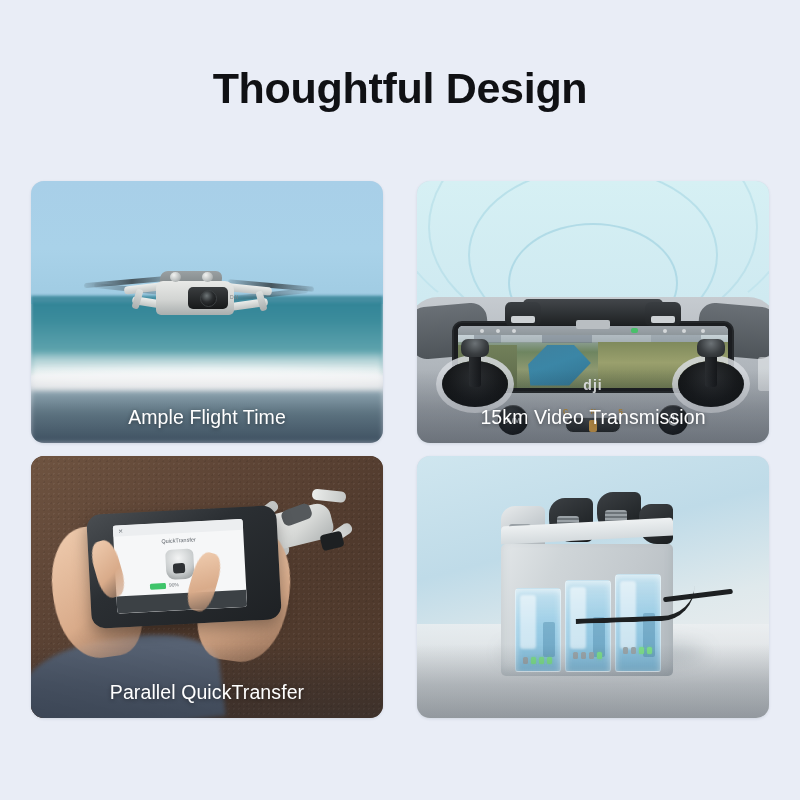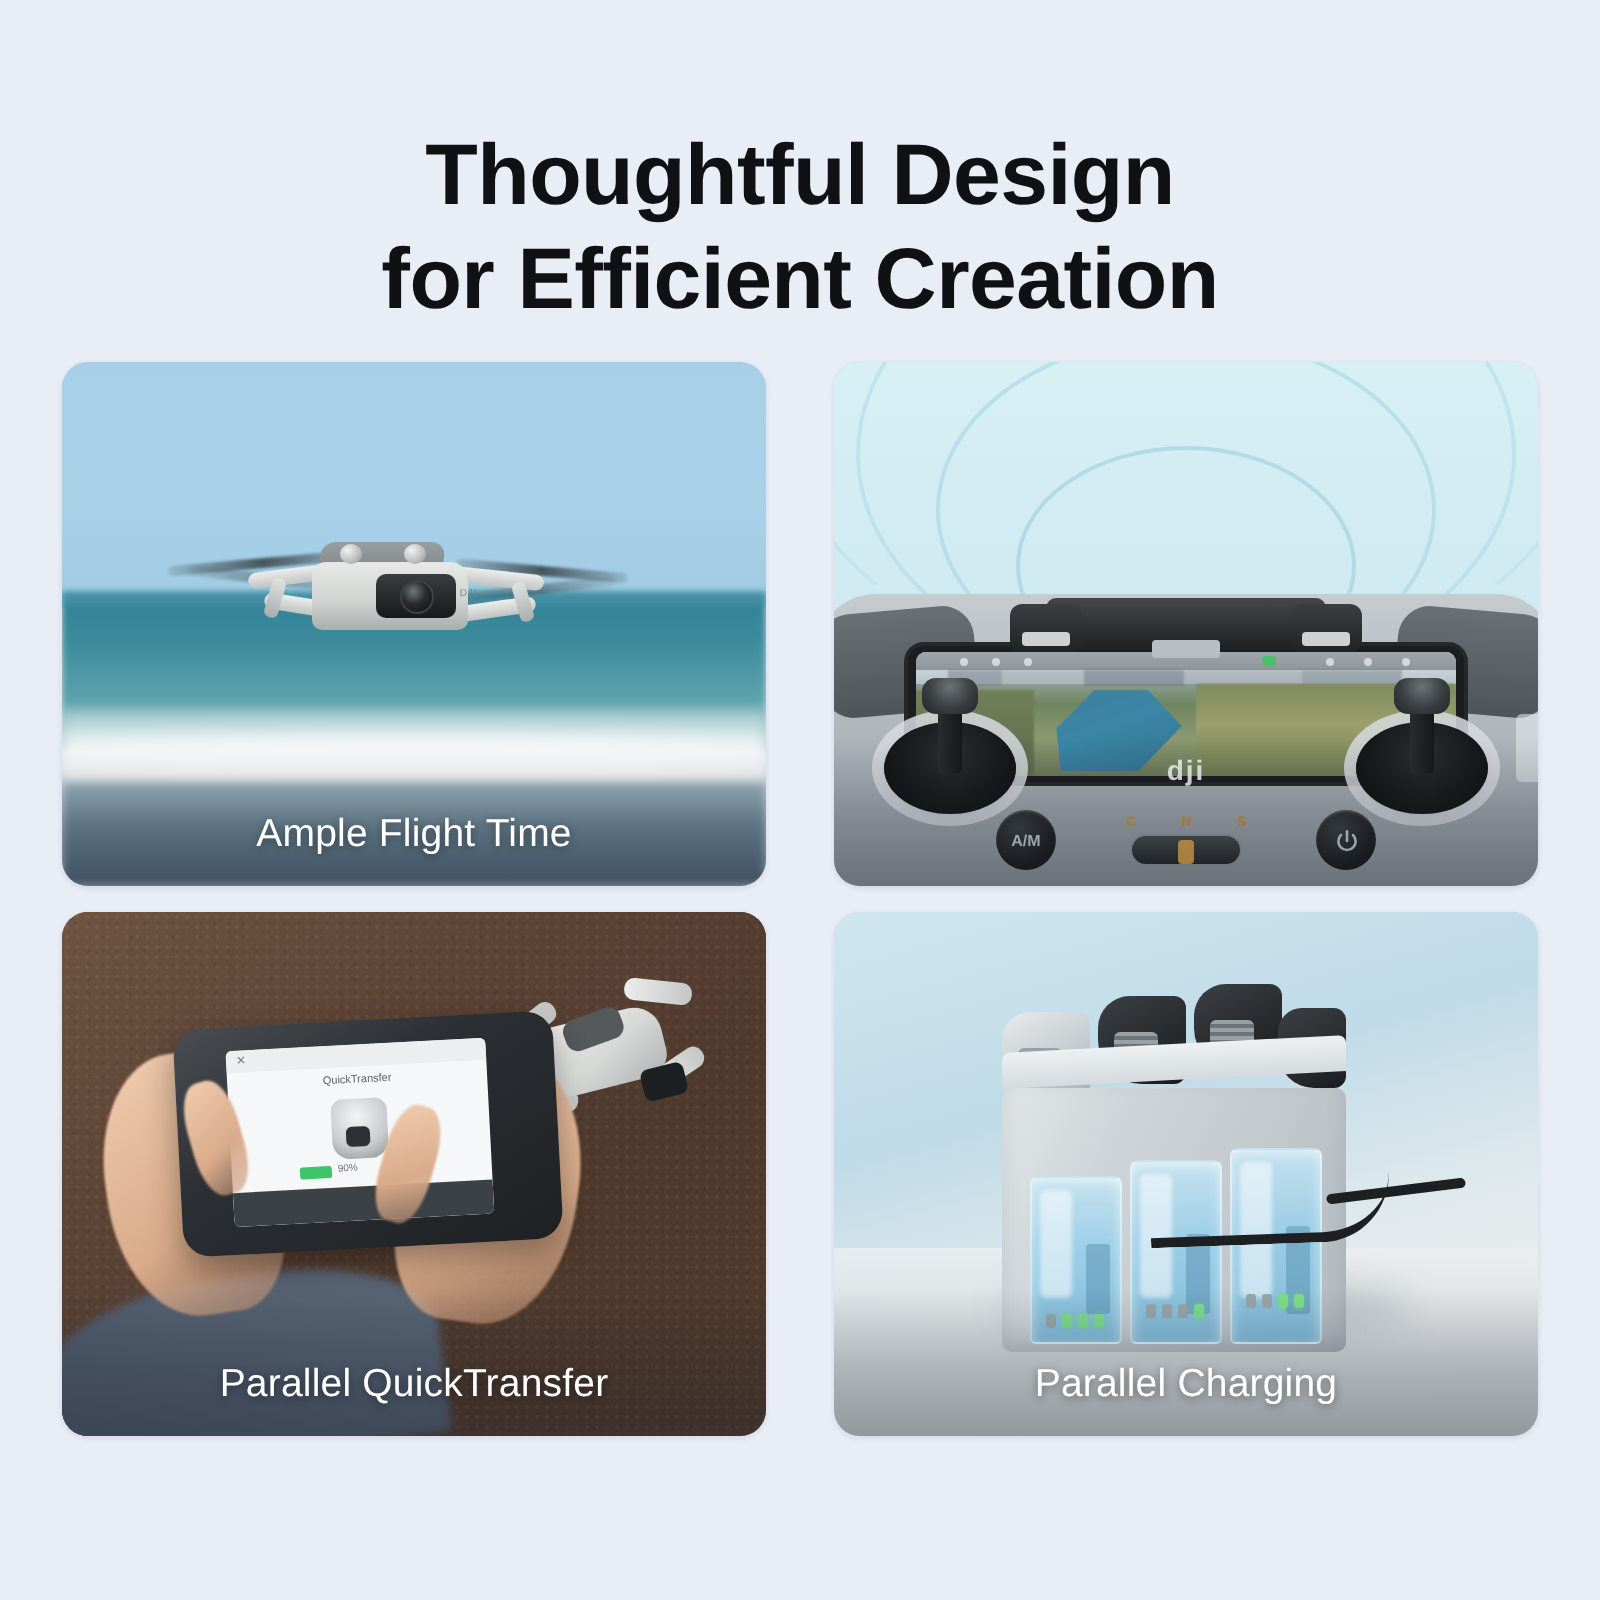--- a/index.html
+++ b/index.html
@@ -349,21 +349,20 @@
   }
   .cable2 { position: absolute; right: -40px; bottom: 78px; width: 70px; height: 5px; background: #1d2022; border-radius: 3px; transform: rotate(-7deg); }
 </style>
 </head>
 <body>
 
 <div class="page">
 
   <div class="heading">
     <span class="ln">Thoughtful Design</span>
-    <span class="ln">for Efficient Creation</span>
   </div>
 
   <div class="grid">
 
     <div class="card">
       <div class="scene">
         <div class="c1-sky"></div>
         <div class="c1-sea"></div>
         <div class="c1-horizon"></div>
         <div class="c1-foam"></div>
@@ -463,20 +462,21 @@
             <div class="rc-btn rc-btn-r">
               <svg width="13" height="13" viewBox="0 0 24 24" fill="none" stroke="#c9ced2" stroke-width="2.4" stroke-linecap="round">
                 <path d="M12 3 v9"></path>
                   <path d="M6.5 6.5 a8 8 0 1 0 11 0"></path>
               </svg>
             </div>
           </div>
         </div>
       </div>
       <div class="label-scrim"></div>
+      <div class="card-label">15km Video Transmission</div>
     </div>
 
     <div class="card">
       <div class="scene">
         <div class="c3-bg"></div>
         <div class="c3-tex"></div>
         <div class="c3-jeans"></div>
 
         <div class="c3-drone">
           <div class="c3d-arm c3d-a1"></div>
@@ -561,17 +561,16 @@
               <div class="led off"></div>
               <div class="led"></div>
               <div class="led"></div>
             </div>
           </div>
           <div class="cable"></div>
           <div class="cable2"></div>
         </div>
       </div>
       <div class="label-scrim"></div>
-      <div class="card-label">Parallel Charging</div>
     </div>
 
   </div>
 </div>
 
 </body></html>

